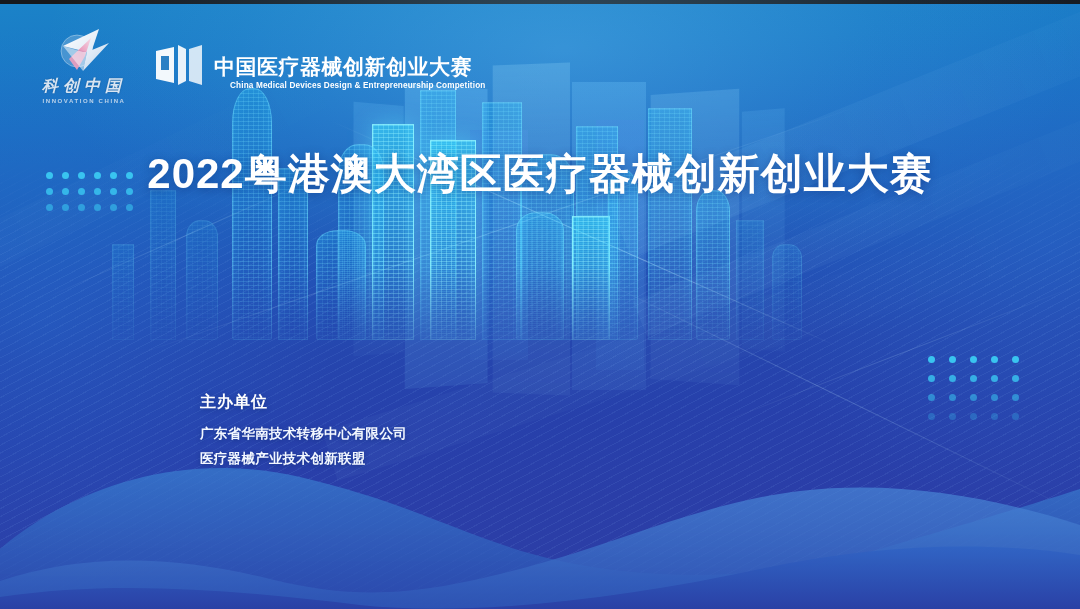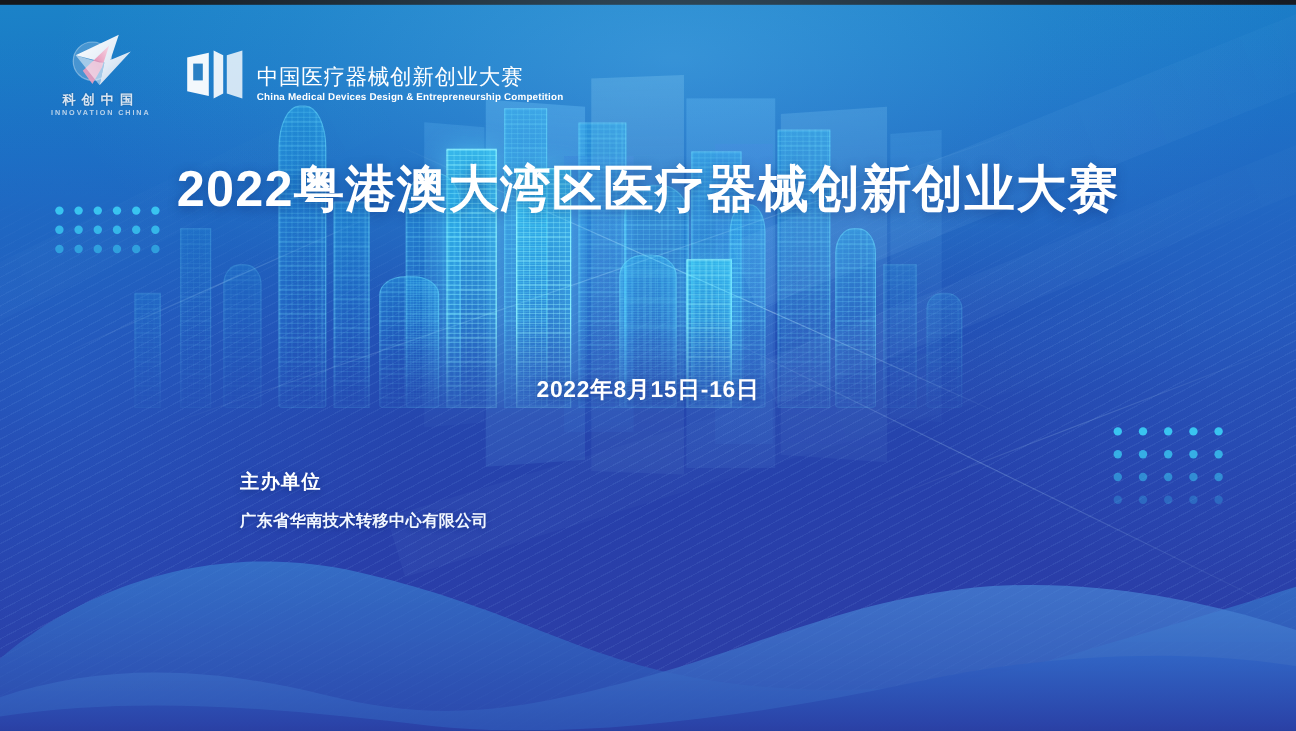--- a/index.html
+++ b/index.html
@@ -155,44 +155,46 @@
   .dg-right { left: 928px; top: 356px;  grid-template-columns: repeat(5, 9px); gap: 12px; }
 
   
   .logos {
     position: absolute; left: 36px; top: 26px;
     display: flex; align-items: center; gap: 22px;
   }
   .logo-kc { display: flex; flex-direction: column; align-items: center; width: 96px; }
   .logo-kc-mark { width: 74px; height: 48px; }
   .logo-kc-cn {
-    margin-top: 2px; font-size: 11px; letter-spacing: 5px;
+    margin-top: 2px; font-size: 16px; letter-spacing: 5px;
     color: #e9eef5; font-weight: 700; opacity: .92;
     text-shadow: 0 0 2px rgba(0,0,0,.25);
+    font-style: italic;
   }
   .logo-kc-en {
     font-size: 6px; letter-spacing: 1.6px; color: #dbe6f2;
     font-weight: 700; opacity: .82; margin-top: 1px;
   }
 
   .logo-cmd { display: flex; align-items: center; gap: 10px; }
   .logo-cmd-mark { width: 50px; height: 44px; }
   .logo-cmd-text { display: flex; flex-direction: column; justify-content: center; }
   .logo-cmd-cn {
-    font-size: 18px; font-weight: 400; color: #ffffff;
+    font-size: 21px; font-weight: 700; color: #ffffff;
     letter-spacing: .5px; line-height: 1.15; margin-top: 16px;
   }
   .logo-cmd-en {
     font-size: 8.2px; font-weight: 700; color: #ffffff;
     letter-spacing: .15px; line-height: 1.2; margin-top: 2px;
     white-space: nowrap;
-  }
-
-  
-  .title-wrap { position: absolute; left: 0; right: 0; top: 132px; text-align: center; }
+    margin-left: 16px;
+  }
+
+  
+  .title-wrap { position: absolute; left: 0; right: 0; top: 148px; text-align: center; }
   .title-line1 {
     font-size: 42px; font-weight: 700; color: #ffffff;
     letter-spacing: 1px; line-height: 1.25;
     text-shadow: 0 2px 10px rgba(10,40,110,0.45);
   }
   .title-line2 {
     margin-top: 16px;
     font-size: 40px; font-weight: 700; color: #ffffff;
     letter-spacing: .5px; line-height: 1.25;
     text-shadow: 0 2px 10px rgba(10,40,110,0.45);
@@ -385,21 +387,21 @@
         <div class="logo-cmd-cn">中国医疗器械创新创业大赛</div>
         <div class="logo-cmd-en">China Medical Devices Design &amp; Entrepreneurship Competition</div>
       </div>
     </div>
   </div>
 
   <div class="title-wrap">
     <div class="title-line1">2022粤港澳大湾区医疗器械创新创业大赛</div>
   </div>
 
-  <div class="date-line">2022年8月15日-16日</div>
 
   <div class="org org-host">
     <div class="org-title">主办单位</div>
     <div class="org-item">广东省华南技术转移中心有限公司</div>
+    <div class="org-item">医疗器械产业技术创新联盟</div>
   </div>
 
 
 </div>
 
 </body></html>

